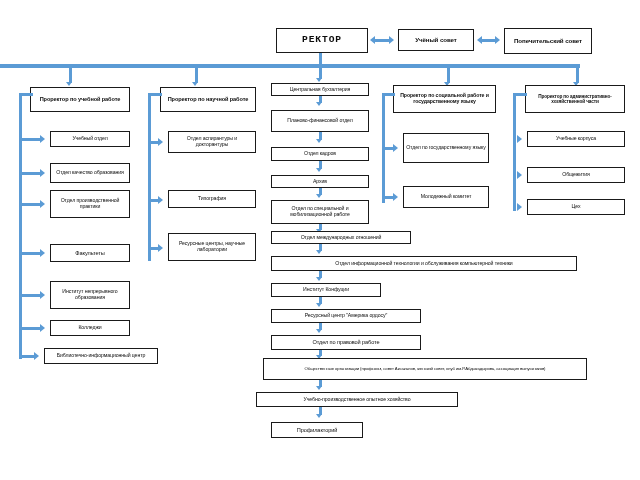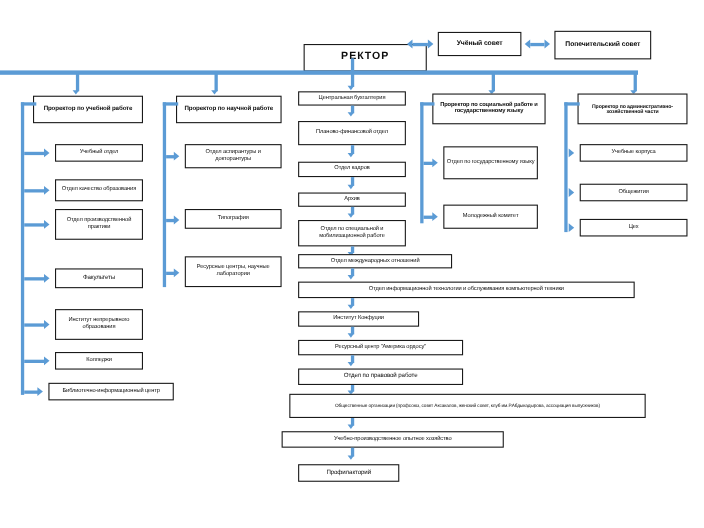--- a/index.html
+++ b/index.html
@@ -70,21 +70,21 @@
     border-bottom:4.2px solid transparent;
     border-right:5px solid #5b9bd5;
   }
   .dbl-stem{position:absolute;height:3px;background:#5b9bd5;}
 </style>
 </head>
 <body>
 
 <div id="chart">
 
-  <div class="box bold fs9 thick" style="left:276px;top:40px;width:112px;height:25px;">РЕКТОР</div>
+  <div class="box bold fs9 thick" style="left:276px;top:28px;width:92px;height:25px;font-family:Liberation Mono, monospace;">РЕКТОР</div>
 
   <div class="box bold fs6" style="left:398px;top:29px;width:76px;height:22px;">Учёный совет</div>
 
   <div class="box bold fs6" style="left:504px;top:28px;width:88px;height:26px;">Попечительский совет</div>
 
   <div>
     <div class="aleft" style="left:370px;top:36px;"></div>
     <div class="dbl-stem" style="left:375px;top:39px;width:14px;"></div>
     <div class="aright" style="left:389px;top:36px;"></div>
   </div>

